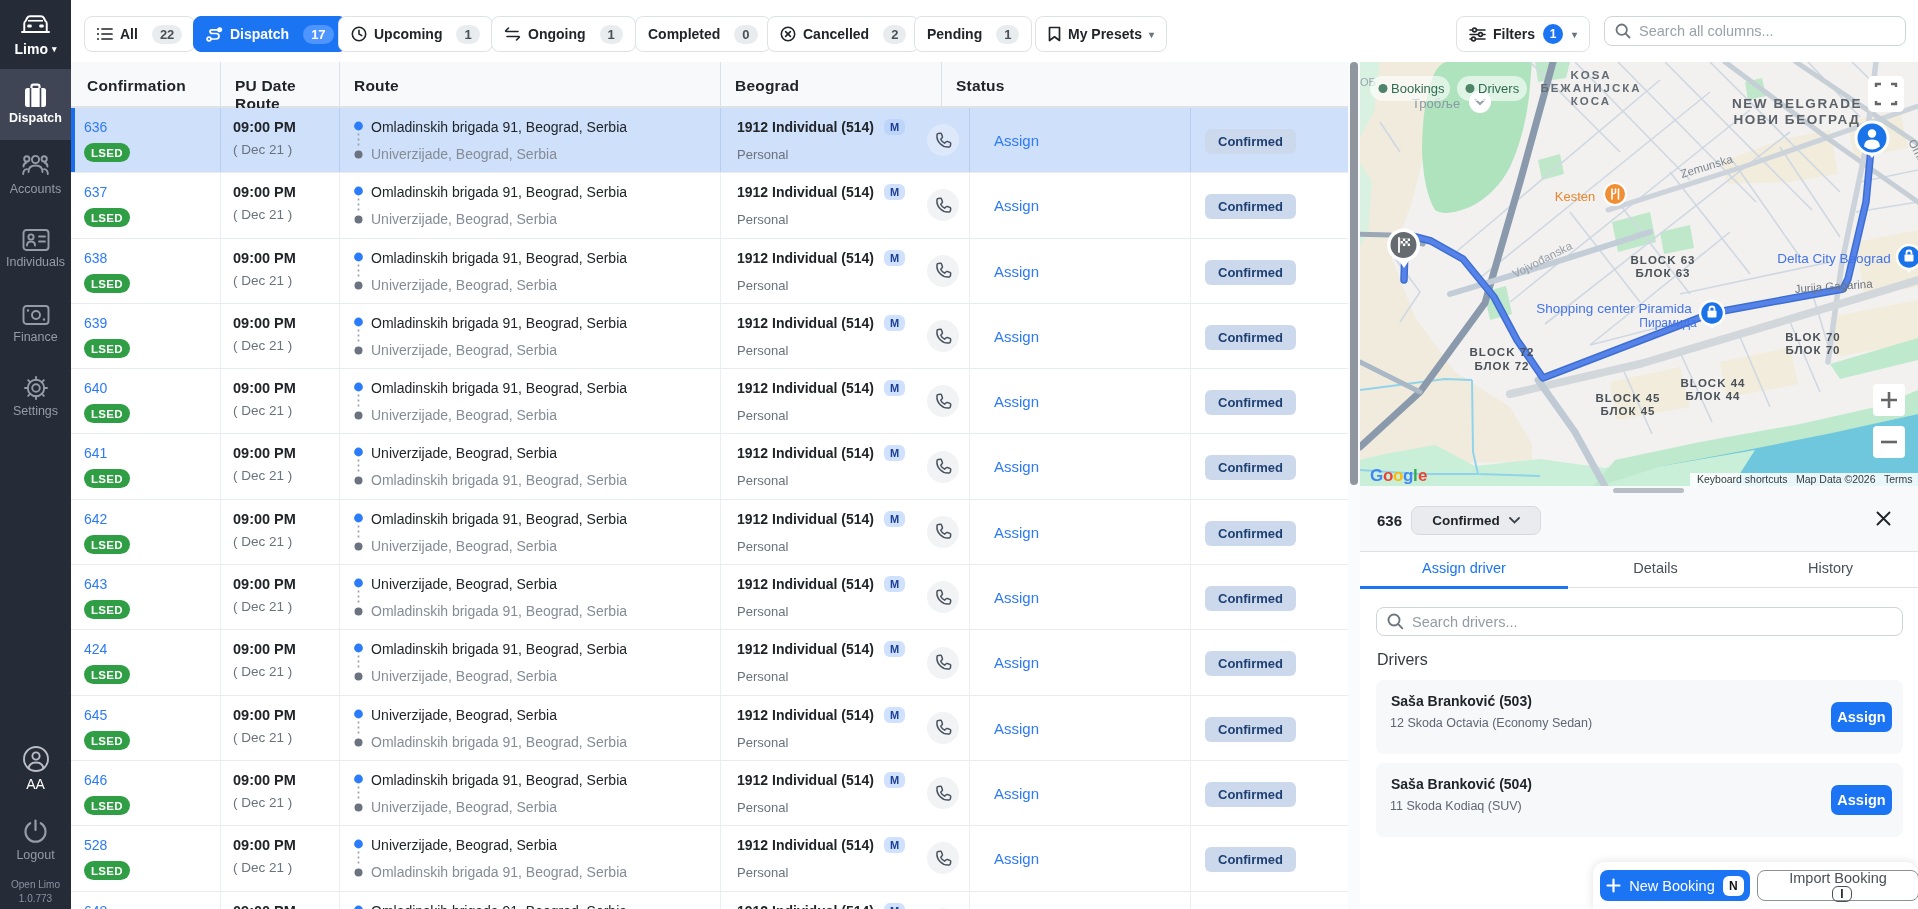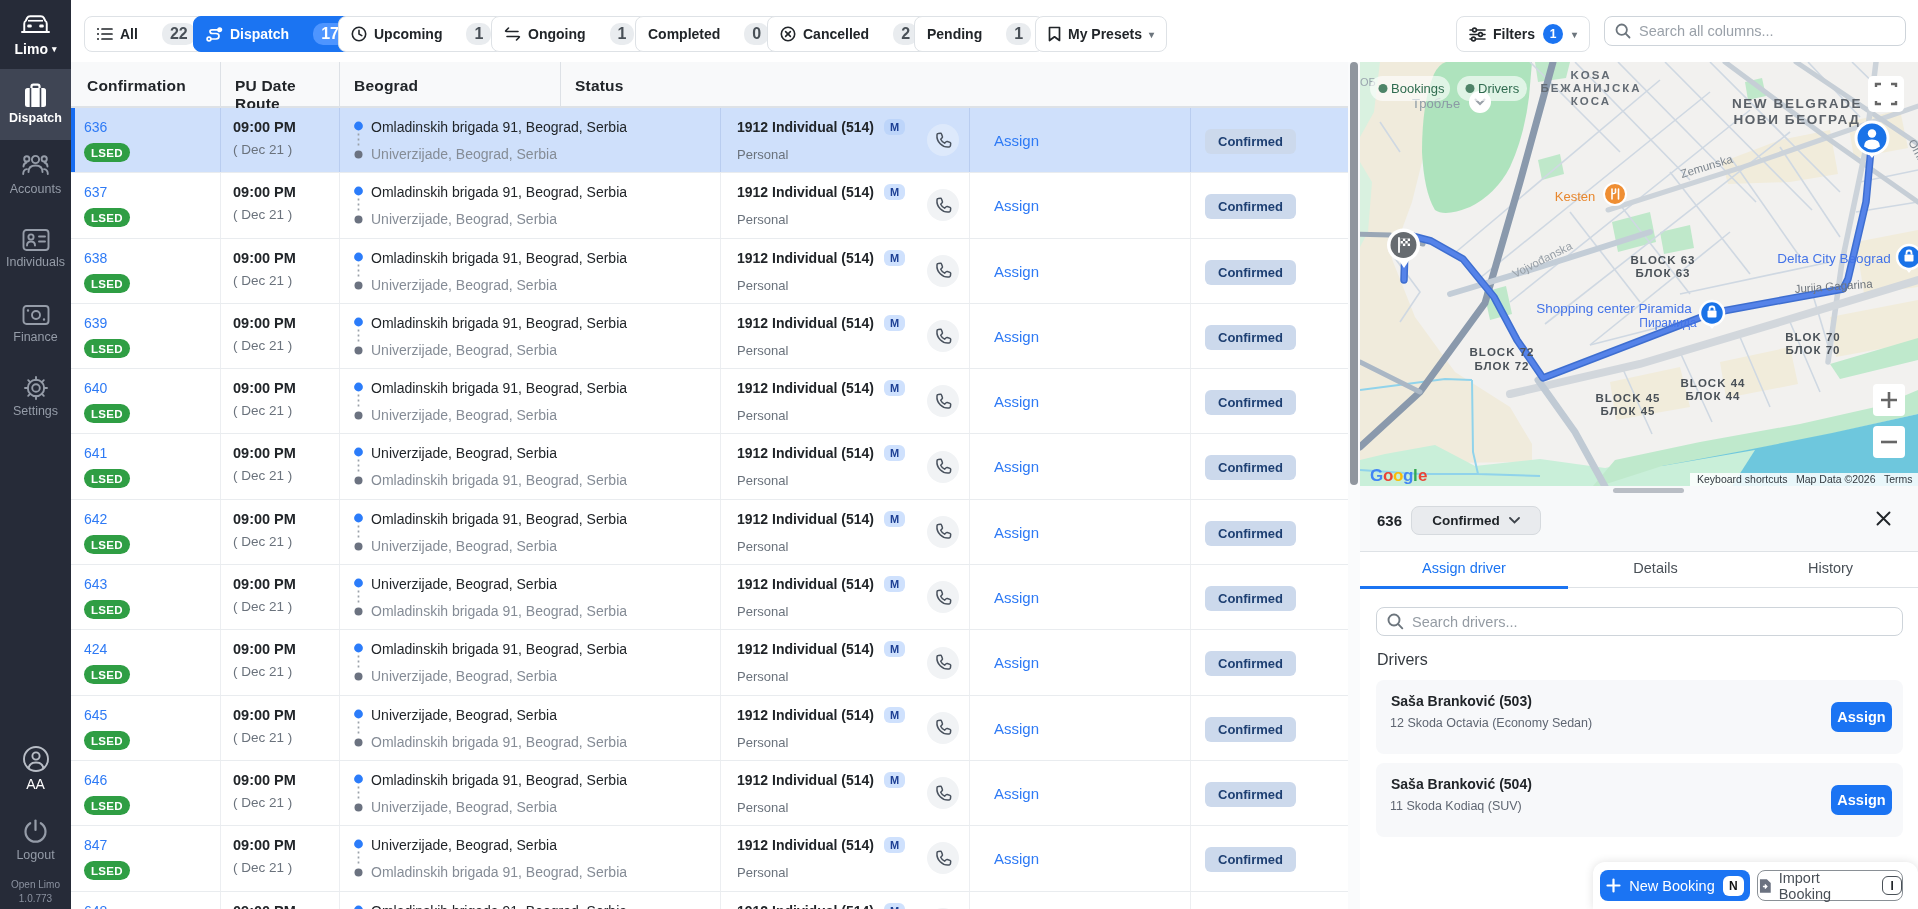--- a/index.html
+++ b/index.html
@@ -11,21 +11,21 @@
 .sb-item { position:absolute; left:0; width:71px; text-align:center; color:#959ca8; font-size:12.5px; }
 .sb-item svg { display:block; margin:0 auto 3px; }
 .sb-active { background:#3f4554; color:#fff; font-weight:bold; }
 #sb-logo { position:absolute; left:0; top:0; width:71px; text-align:center; color:#fff; }
 #sb-logo .lbl { font-size:14px; font-weight:bold; }
 #sb-ver { position:absolute; left:0; bottom:3px; width:71px; text-align:center; color:#8b92a0; font-size:10px; line-height:14px; }
 
 
 #topbar { position:absolute; left:71px; top:0; width:1847px; height:62px; background:#fff; }
 .tab { position:absolute; top:16px; height:36px; border:1px solid #dee2e6; border-radius:8px; background:#fff; display:flex; align-items:center; font-size:14px; color:#212529; font-weight:bold; padding:0 12px; }
-.tab .cnt { background:#e9ecef; color:#495057; border-radius:10px; font-size:16px; font-weight:bold; padding:2px 8px; margin-left:24px; }
+.tab .cnt { background:#e9ecef; color:#495057; border-radius:10px; font-size:13px; font-weight:bold; padding:2px 8px; margin-left:14px; }
 .tab svg { margin-right:7px; }
 .tab.active { background:#1b74f2; border-color:#1b74f2; color:#fff; }
 .tab.active .cnt { background:#4e95ff; color:#fff; }
 #search-top { position:absolute; left:1533px; top:16px; width:302px; height:30px; border:1px solid #ced4da; border-radius:8px; display:flex; align-items:center; padding:0 10px; }
 #search-top span { color:#9aa1a9; font-size:14.5px; margin-left:8px; }
 
 
 #grid { position:absolute; left:71px; top:62px; width:1277px; height:847px; background:#fff; overflow:hidden; font-size:14px; }
 .ghead { display:flex; height:46px; background:#f8f9fa; border-bottom:2px solid #dee2e6; font-weight:bold; color:#212529; font-size:15.5px; letter-spacing:0.2px; }
 .ghead > div { padding:15px 0 0 14px; border-right:1px solid #dde1e6; }
@@ -84,21 +84,21 @@
 #drv-title { position:absolute; left:17px; top:165px; font-size:16px; color:#343a40; }
 .dcard { position:absolute; left:16px; width:527px; height:74px; background:#f7f8fa; border-radius:8px; }
 .dname { position:absolute; left:15px; top:13px; font-weight:bold; font-size:14px; color:#212529; }
 .dsub { position:absolute; left:14px; top:36px; font-size:12.5px; color:#5f6672; }
 .dassign { position:absolute; right:11px; top:22px; width:61px; height:30px; background:#1b74f3; color:#fff; font-weight:bold; font-size:14.5px; border-radius:7px; display:flex; align-items:center; justify-content:center; }
 
 
 #fab { position:absolute; left:1593px; top:862px; width:325px; height:47px; background:#fff; border-radius:12px 12px 0 0; box-shadow:0 0 10px rgba(0,0,0,0.12); }
 #btn-new { position:absolute; left:7px; top:8px; width:150px; height:31px; background:#1b74f3; border-radius:8px; color:#fff; display:flex; align-items:center; justify-content:center; font-size:14.5px; }
 #btn-new .kb { background:#fff; color:#111; font-weight:bold; font-size:12px; border-radius:6px; width:21px; height:20px; display:flex; align-items:center; justify-content:center; margin-left:8px; }
-#btn-imp { position:absolute; left:164px; top:8px; width:146px; height:31px; background:#fff; border:1px solid #8a9096; border-radius:8px; color:#495057; display:flex; align-items:center; justify-content:center; font-size:14.5px; }
+#btn-imp { position:absolute; left:164px; top:8px; width:162px; height:31px; background:#fff; border:1px solid #8a9096; border-radius:8px; color:#495057; display:flex; align-items:center; justify-content:center; font-size:14.5px;flex-direction:column; }
 #btn-imp .kb { border:1.5px solid #495057; color:#212529; font-weight:bold; font-size:12px; border-radius:6px; width:20px; height:19px; display:flex; align-items:center; justify-content:center; margin-left:8px; }
 </style>
 </head>
 <body>
 <div id="app">
   <div id="sidebar">
     <div id="sb-logo">
       <svg width="33" height="26" viewBox="0 0 44 30" style="margin:13px auto 1px; display:block;">
         <path d="M7 23 L7 12 Q7 9 9 8 L11 4 Q12 2 15 2 L29 2 Q32 2 33 4 L35 8 Q37 9 37 12 L37 23" fill="none" stroke="#fff" stroke-width="2.6" stroke-linecap="round"></path>
         <path d="M4 23 L40 23" stroke="#fff" stroke-width="2.6" stroke-linecap="round"></path>
@@ -257,20 +257,21 @@
             <path d="M10.7 10.7 L14.5 14.5"></path>
           </g>
         </svg>
       <span>Search all columns...</span>
     </div>
   </div>
   <div id="grid">
     <div class="ghead">
         <div class="c1">Confirmation</div>
         <div class="c2">PU Date Route</div>
+        <div class="c3">Route</div>
         <div class="c5">Beograd</div>
         <div class="c6">Status</div>
       </div>
     <div class="grow sel">
       <div class="c1"><span class="bnum">636</span><br><span class="lsed">LSED</span></div>
       <div class="c2">
           <div class="ptime">09:00 PM</div>
           <div class="pdate">( Dec 21 )</div>
         </div>
       <div class="c3">
@@ -536,21 +537,21 @@
         </div>
       <div class="c4"><span class="pax-name">1912 Individual (514)</span><span class="mbadge">M</span><div class="pax-sub">Personal</div><div class="phwrap">
             <svg width="17" height="17" viewBox="0 0 17 17">
               <path d="M3.2 1.5 L5.6 1.2 Q6.3 1.2 6.5 1.9 L7.4 4.6 Q7.6 5.3 7.1 5.8 L5.7 7.2 Q6.9 9.8 9.6 11.2 L11.1 9.8 Q11.6 9.3 12.3 9.5 L15 10.4 Q15.7 10.7 15.7 11.4 L15.4 13.8 Q15.3 14.9 14.2 15 Q8.9 15.6 5.2 11.8 Q1.5 8.1 2 2.7 Q2.1 1.6 3.2 1.5 Z" fill="none" stroke="#49525e" stroke-width="1.5" stroke-linejoin="round"></path>
             </svg>
           </div></div>
       <div class="c5"><span class="assign-link">Assign</span></div>
       <div class="c6"><span class="stbadge">Confirmed</span></div>
     </div>
     <div class="grow">
-      <div class="c1"><span class="bnum">847</span><br><span class="lsed">LSED</span></div>
+      <div class="c1"><span class="bnum">528</span><br><span class="lsed">LSED</span></div>
       <div class="c2">
           <div class="ptime">09:00 PM</div>
           <div class="pdate">( Dec 21 )</div>
         </div>
       <div class="c3">
           <div class="rwrap">
             <svg class="rdots" width="9" height="41" viewBox="0 0 9 41">
               <circle cx="4.5" cy="5" r="4.4" fill="#2b7cfa"></circle>
               <path d="M4.5 12.5 L4.5 27" stroke="#9aa1a9" stroke-width="1.7" stroke-dasharray="2 3"></path>
               <circle cx="4.5" cy="33.5" r="4" fill="#6b7280"></circle>

